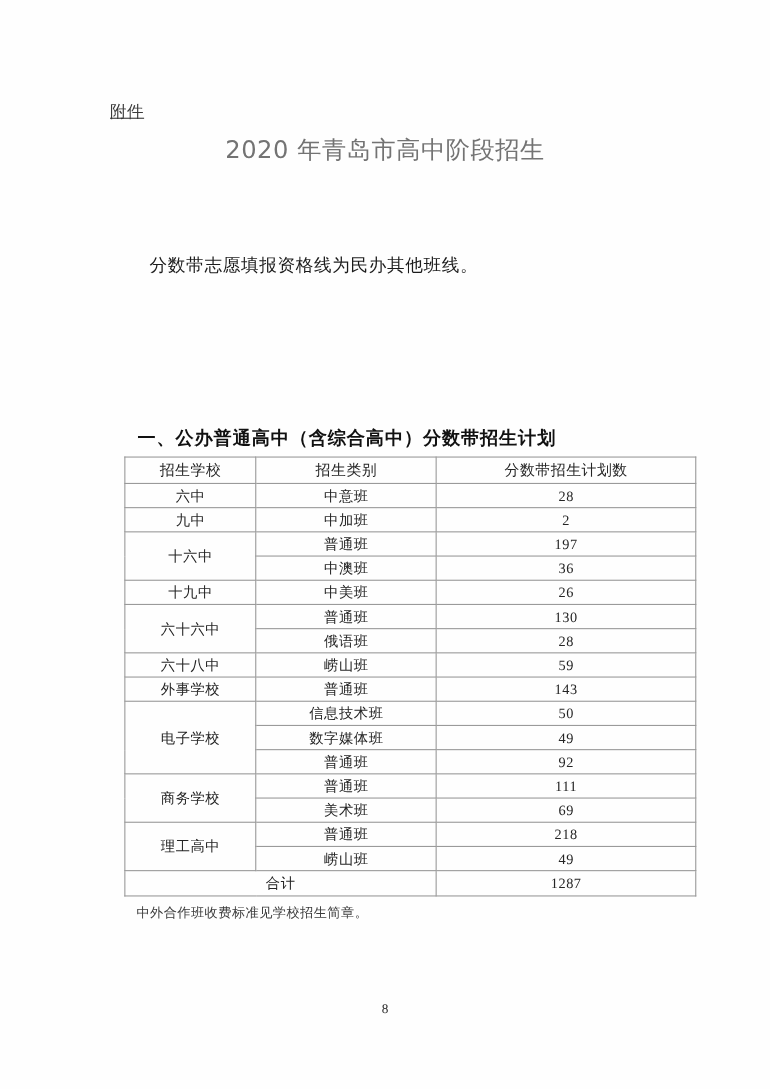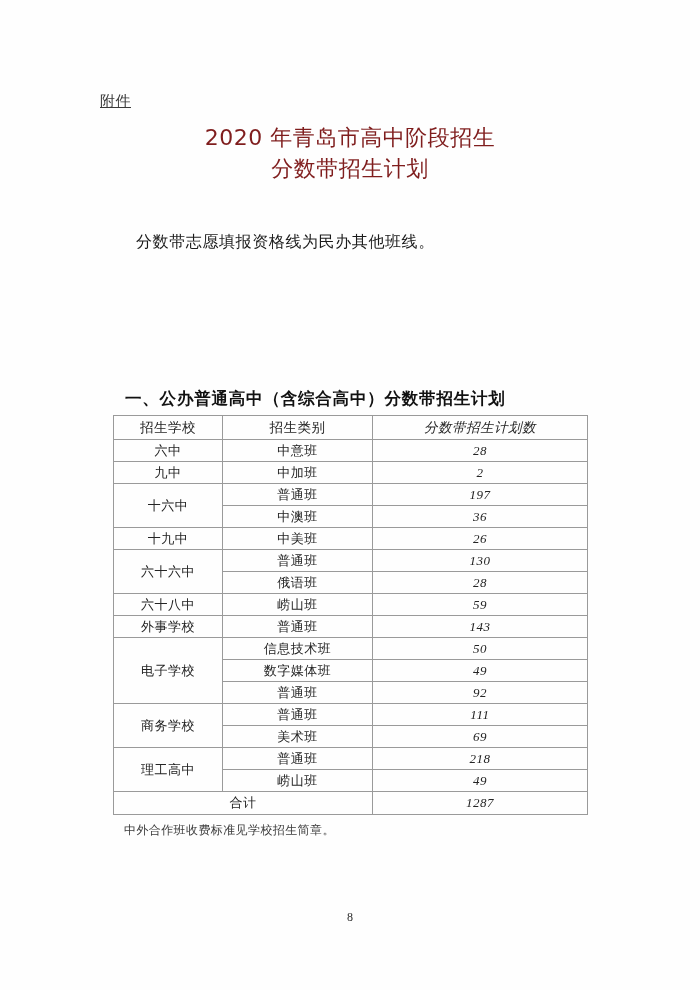--- a/index.html
+++ b/index.html
@@ -37,21 +37,21 @@
   .doc-title {
     position: absolute;
     left: 0;
     right: 0;
     top: 122px;
     text-align: center;
     font-family: "DejaVu Sans", "Liberation Sans", sans-serif;
     font-size: 22px;
     line-height: 31px;
     letter-spacing: 0.5px;
-    color: #7f1d1d;
+    color: #737373;
   }
   .doc-title .tline { display: block; }
 
   
   .body-block {
     position: absolute;
     left: 100px;
     width: 500px;
     top: 222px;
     font-size: 16px;
@@ -74,38 +74,38 @@
     letter-spacing: 0.8px;
     color: #111111;
     margin-left: 12px;
   }
 
   
   .plan-table {
     position: absolute;
     left: 113px;
     top: 415px;
-    width: 475px;
+    width: 520px;
     border-collapse: collapse;
     font-size: 13px;
     color: #242424;
   }
   .plan-table th,
   .plan-table td {
     border: 1px solid #9a9a9a;
     text-align: center;
     vertical-align: middle;
     height: 21px;
     padding: 0;
     font-weight: normal;
     letter-spacing: 0.5px;
   }
   .plan-table .col-school { width: 109px; }
   .plan-table .col-type   { width: 150px; }
-  .plan-table .col-count  { width: 216px; font-style: italic; }
+  .plan-table .col-count  { width: 216px; }
   .plan-table thead th {
     height: 23px;
     font-size: 13.5px;
   }
   .plan-table td.num {
     font-family: "Liberation Serif", "DejaVu Serif", serif;
   }
   .plan-table tr.total-row td {
     height: 22px;
   }
@@ -133,21 +133,20 @@
 </style>
 </head>
 <body>
 
 <div class="page">
 
   <div class="attach-label">附件</div>
 
   <div class="doc-title">
     <span class="tline">2020 年青岛市高中阶段招生</span>
-    <span class="tline">分数带招生计划</span>
   </div>
 
   <div class="body-block">
     <p class="para">分数带志愿填报资格线为民办其他班线。</p>
   </div>
 
   <div class="section-heading">一、公办普通高中（含综合高中）分数带招生计划</div>
 
   <table class="plan-table">
     <thead>

